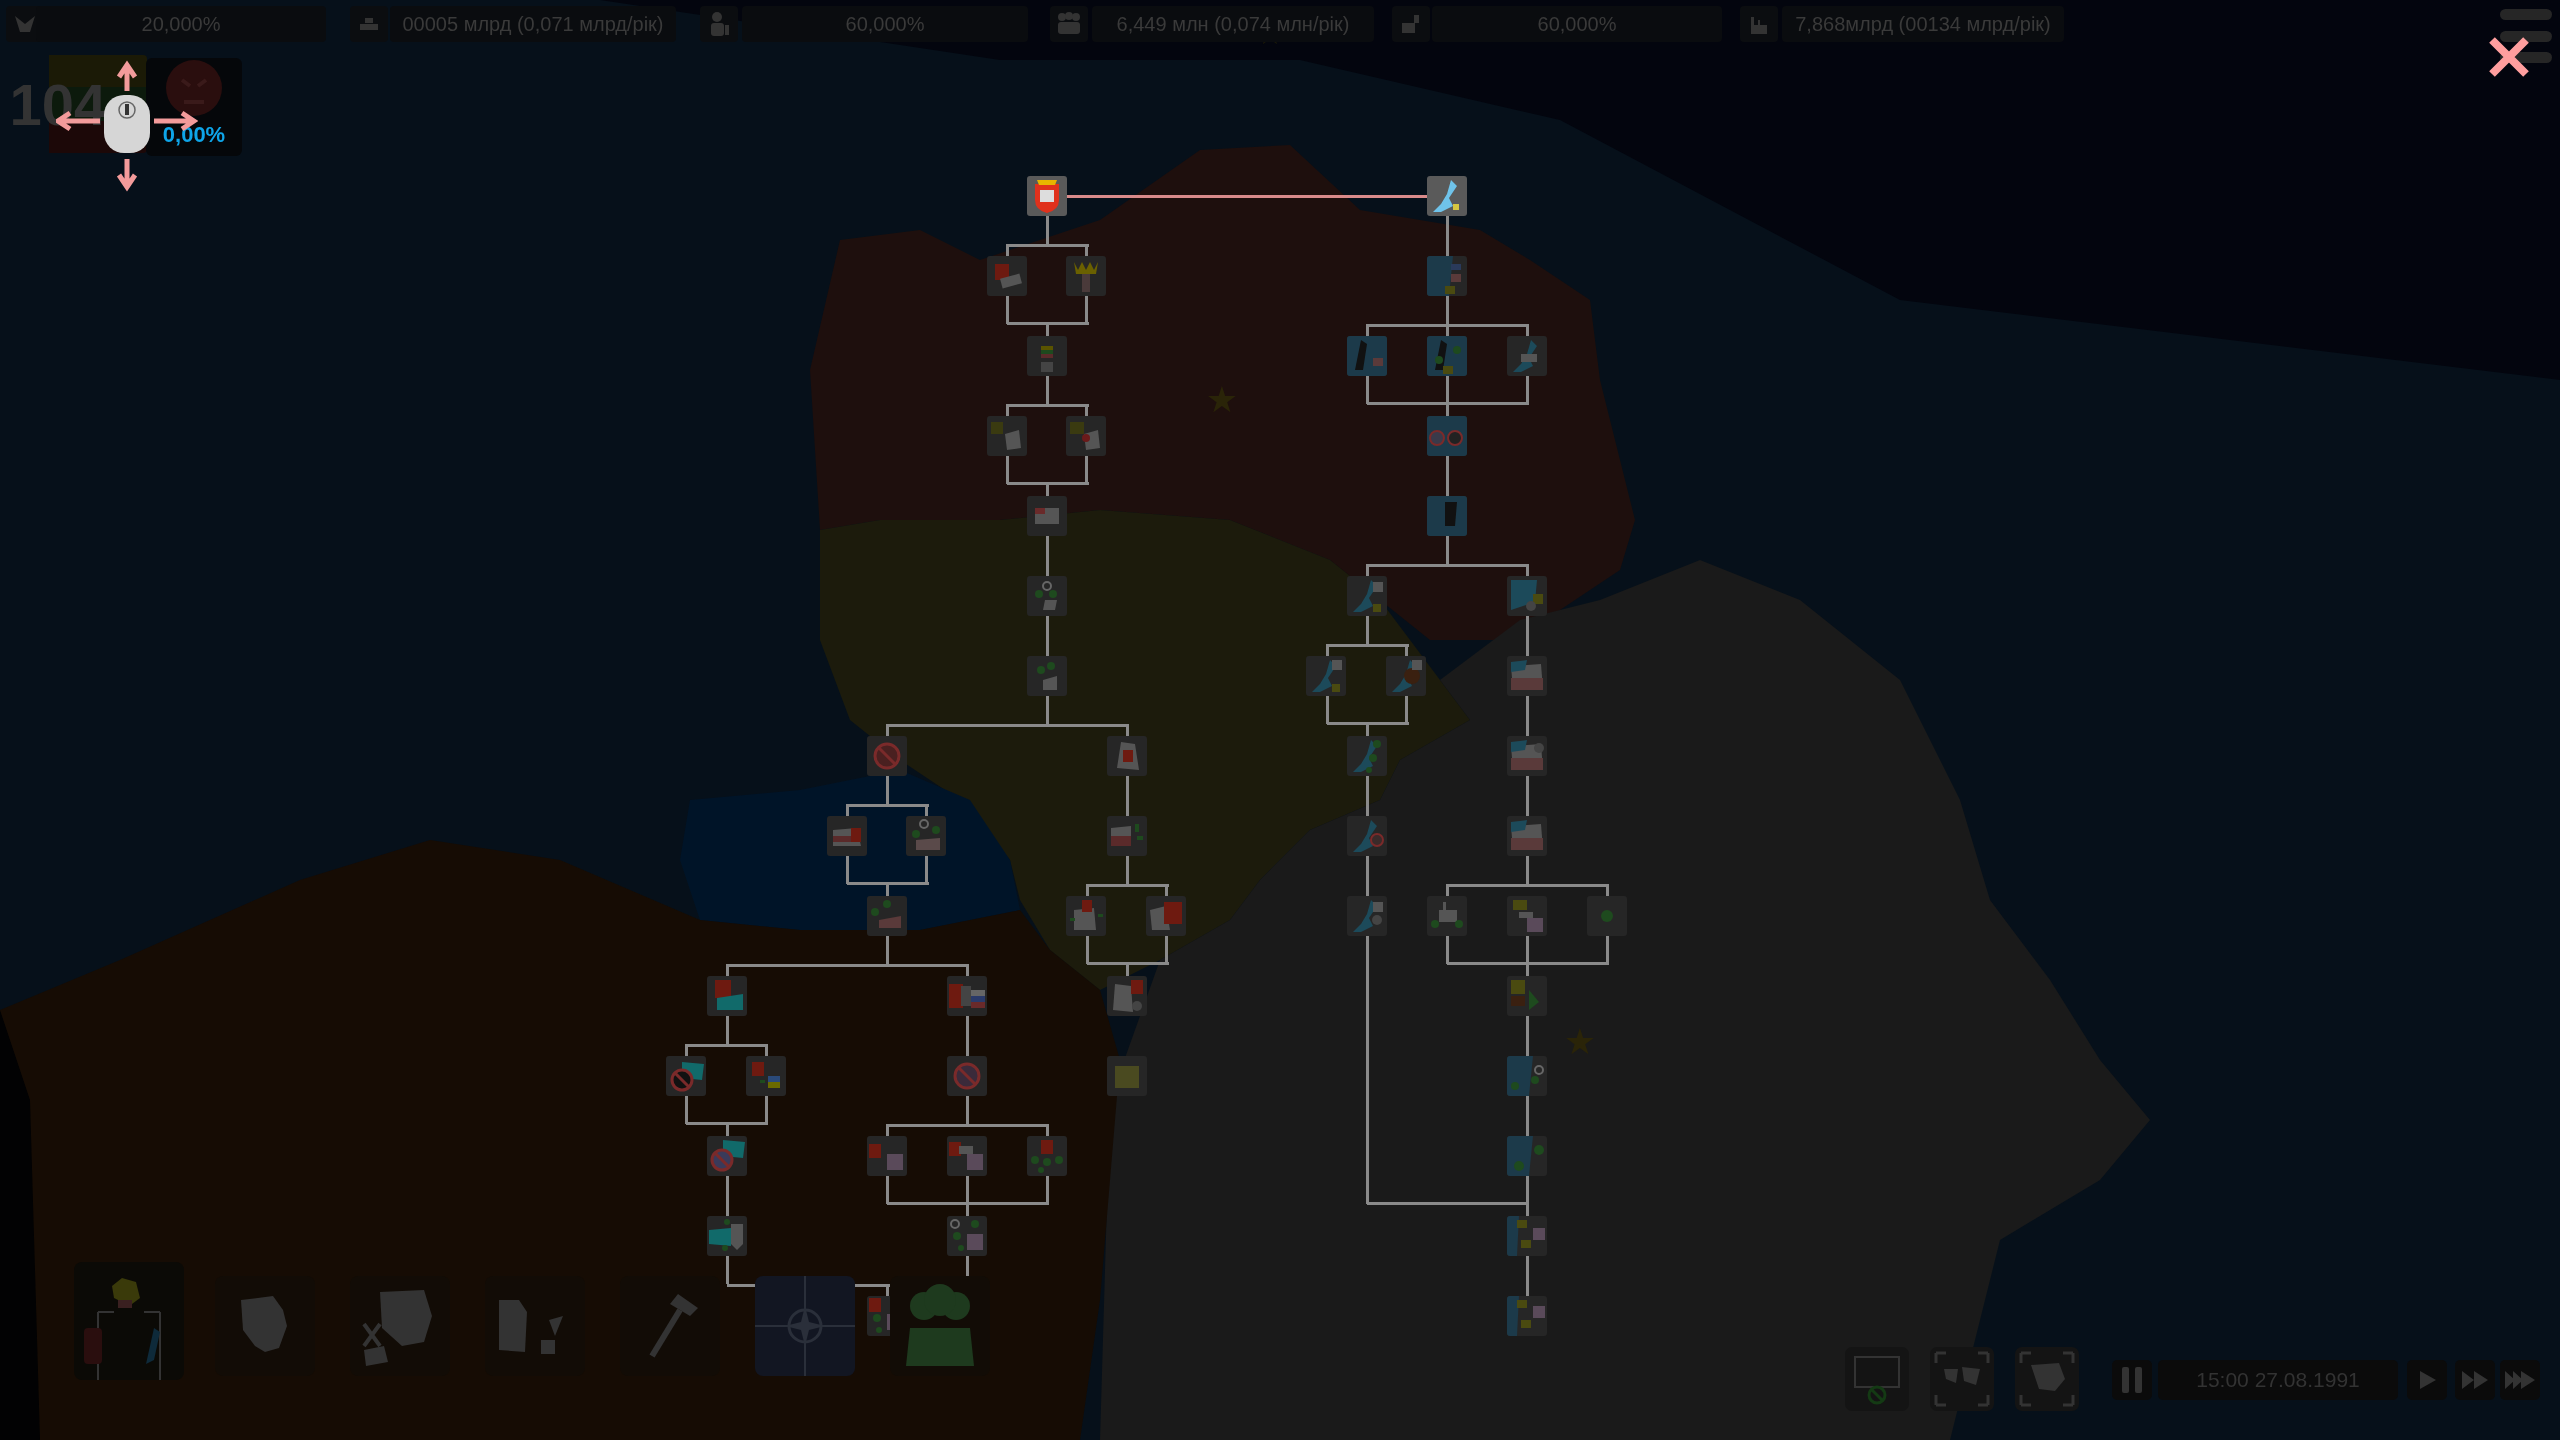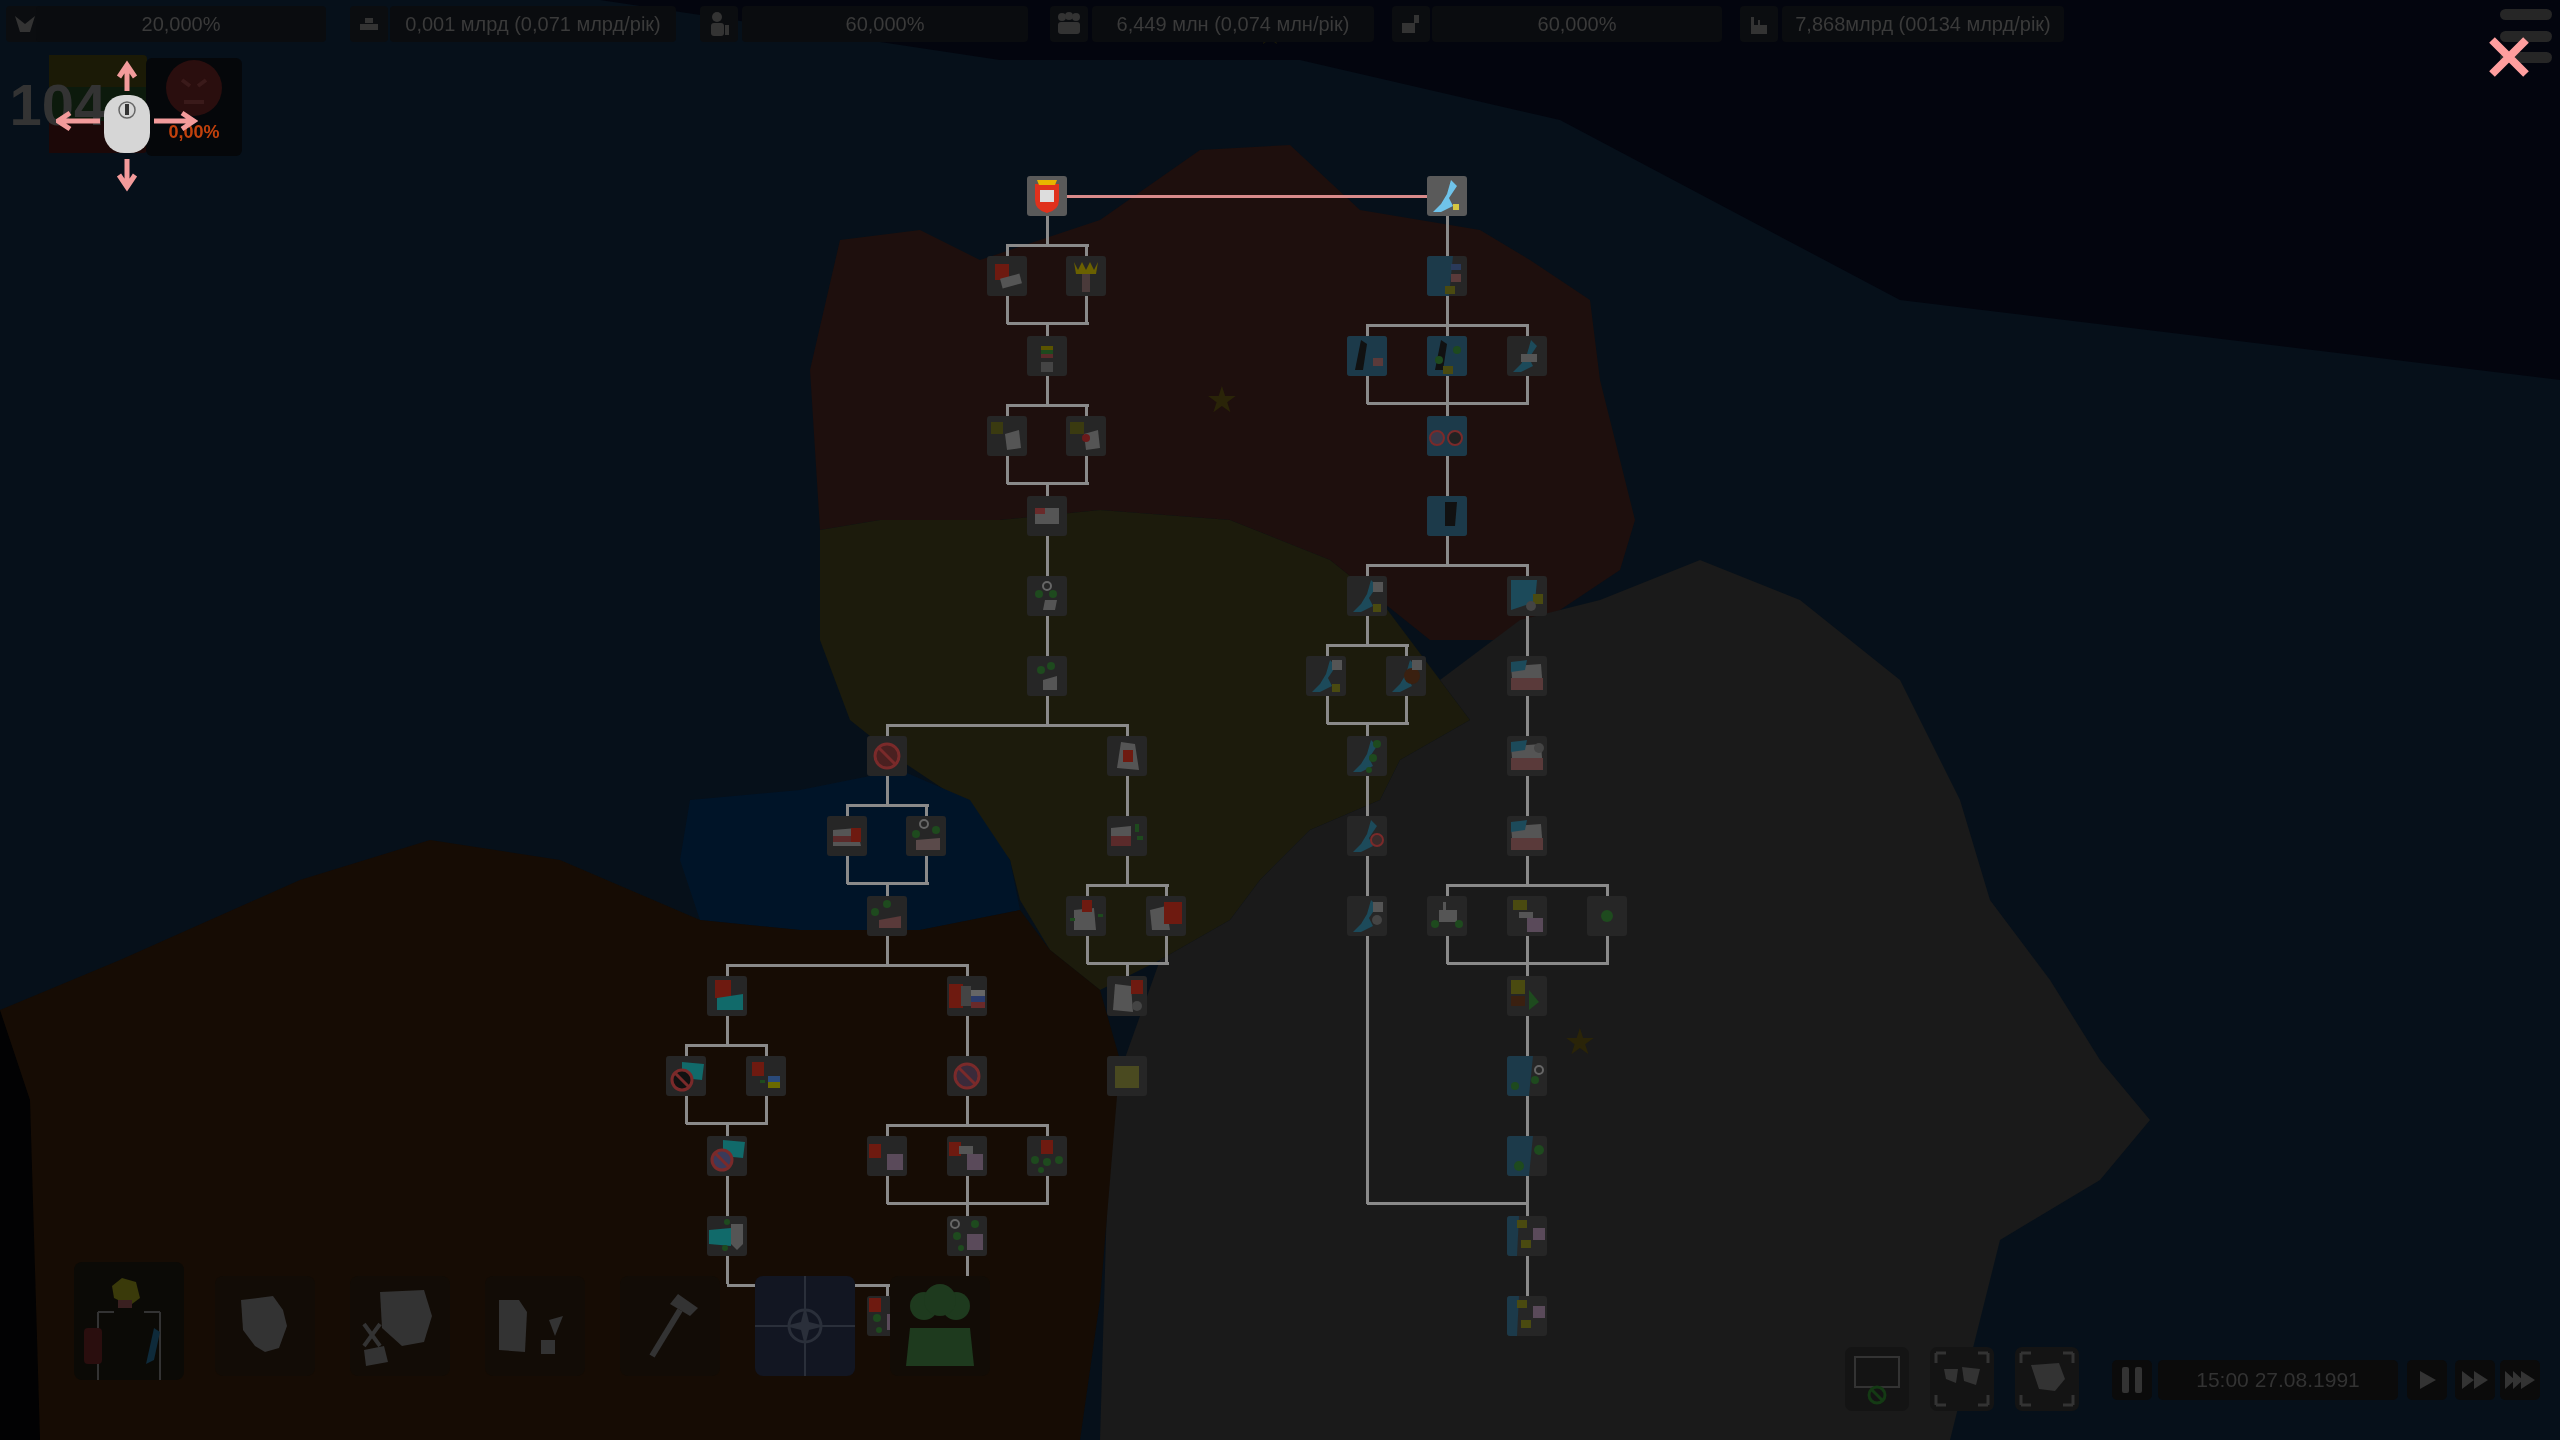--- a/index.html
+++ b/index.html
@@ -58,21 +58,21 @@
       <span>20,000%</span>
     </div>
 
   <div class="stat-icon" style="left:350px;">
     <svg width="24" height="16" viewBox="0 0 24 16">
         <rect x="8" y="2" width="8" height="5" fill="#333"></rect>
         <rect x="3" y="8" width="18" height="6" fill="#333"></rect>
       </svg>
   </div>
   <div class="stat-field" style="left:390px;width:286px;">
-      <span>0,001 млрд (0,071 млрд/рік)</span>
+      <span>00005 млрд (0,071 млрд/рік)</span>
     </div>
 
   <div class="stat-icon" style="left:700px;">
     <svg width="22" height="26" viewBox="0 0 22 26">
         <circle cx="9" cy="6" r="5" fill="#333"></circle>
         <rect x="3" y="12" width="13" height="13" rx="3" fill="#333"></rect>
         <rect x="17" y="14" width="4" height="10" fill="#333"></rect>
       </svg>
   </div>
   <div class="stat-field" style="left:742px;width:286px;">
@@ -129,21 +129,21 @@
   <div style="height:34%;background:#0c1a0c;"></div>
   <div style="height:33%;background:#1c0808;"></div>
   <div class="abs" style="left:0;top:0;width:98px;height:98px;display:flex;align-items:center;justify-content:center;font-size:58px;font-weight:bold;color:#333;">104</div>
 </div>
 <div class="abs" style="left:146px;top:58px;width:96px;height:98px;background:#05070a;border-radius:6px;">
   <div class="abs" style="left:20px;top:2px;width:56px;height:56px;border-radius:50%;background:#2a0e0e;">
     <svg width="56" height="56" viewBox="0 0 56 56">
         <path d="M16 20 L24 26 M40 20 L32 26 M18 42 L38 42" stroke="#3a1a1a" stroke-width="4"></path>
       </svg>
   </div>
-  <div class="abs" style="left:0;top:64px;width:96px;text-align:center;font-size:18px;font-weight:bold;color:#c2410c;">0,00%</div>
+  <div class="abs" style="left:0;top:64px;width:96px;text-align:center;font-size:22px;font-weight:bold;color:#0ea5e9;">0,00%</div>
 </div>
 
 <div class="abs" style="left:56px;top:55px;width:142px;height:142px;">
   <svg width="142" height="142" viewBox="0 0 142 142">
     <rect x="48" y="40" width="46" height="58" rx="20" fill="#d6d6d6"></rect>
     <circle cx="71" cy="55" r="8" fill="none" stroke="#666" stroke-width="1.5"></circle>
     <rect x="69" y="49" width="4" height="11" fill="#333"></rect>
     <path d="M71 36 L71 14 M63 22 L71 10 L79 22" stroke="#f39b9b" stroke-width="5" fill="none"></path>
     <path d="M71 104 L71 128 M63 120 L71 132 L79 120" stroke="#f39b9b" stroke-width="5" fill="none"></path>
     <path d="M44 66 L6 66 M14 58 L2 66 L14 74" stroke="#f39b9b" stroke-width="5" fill="none"></path>

